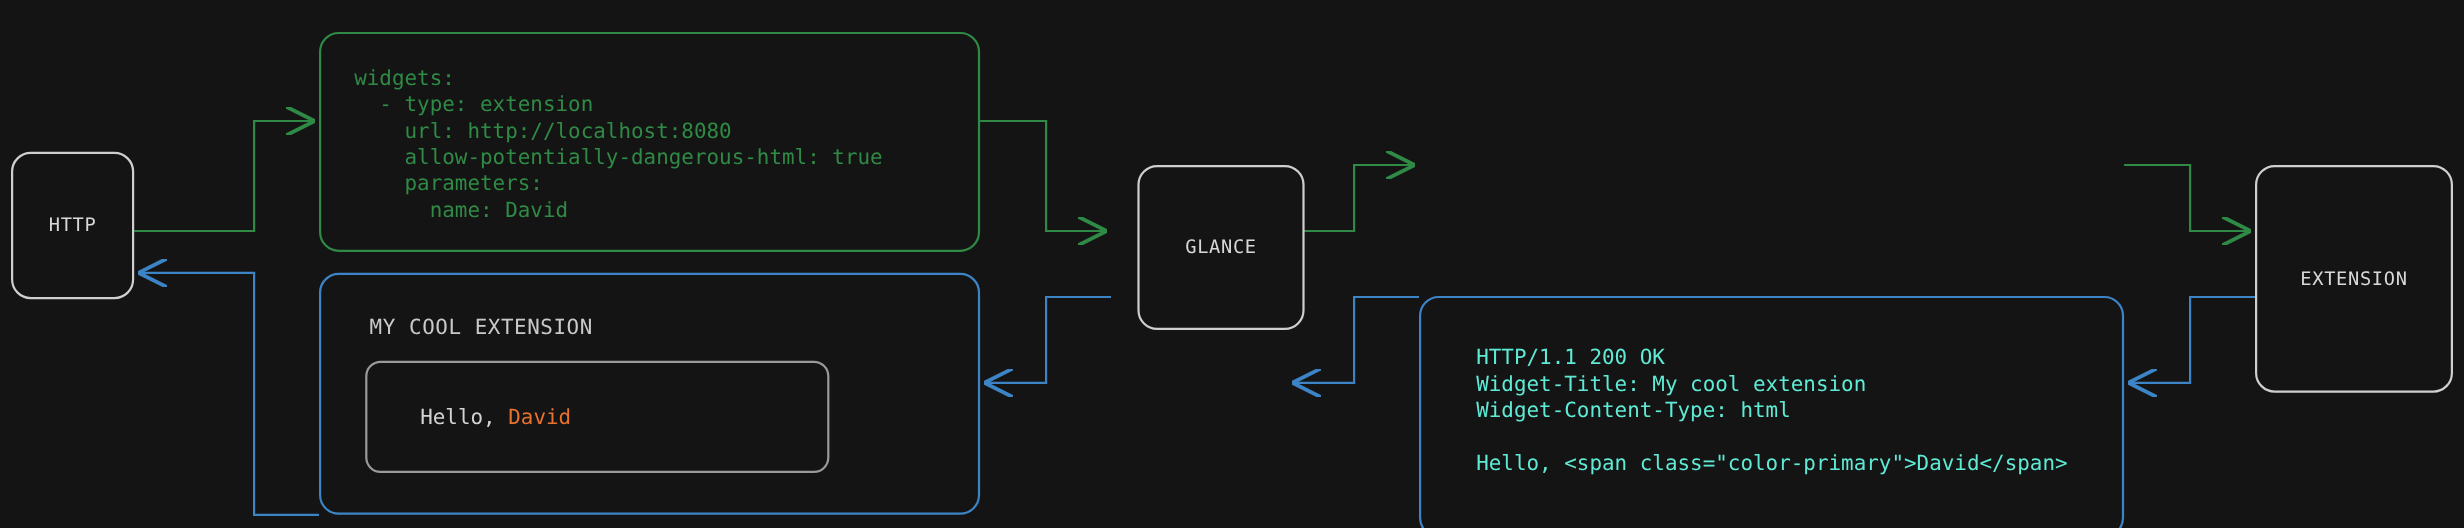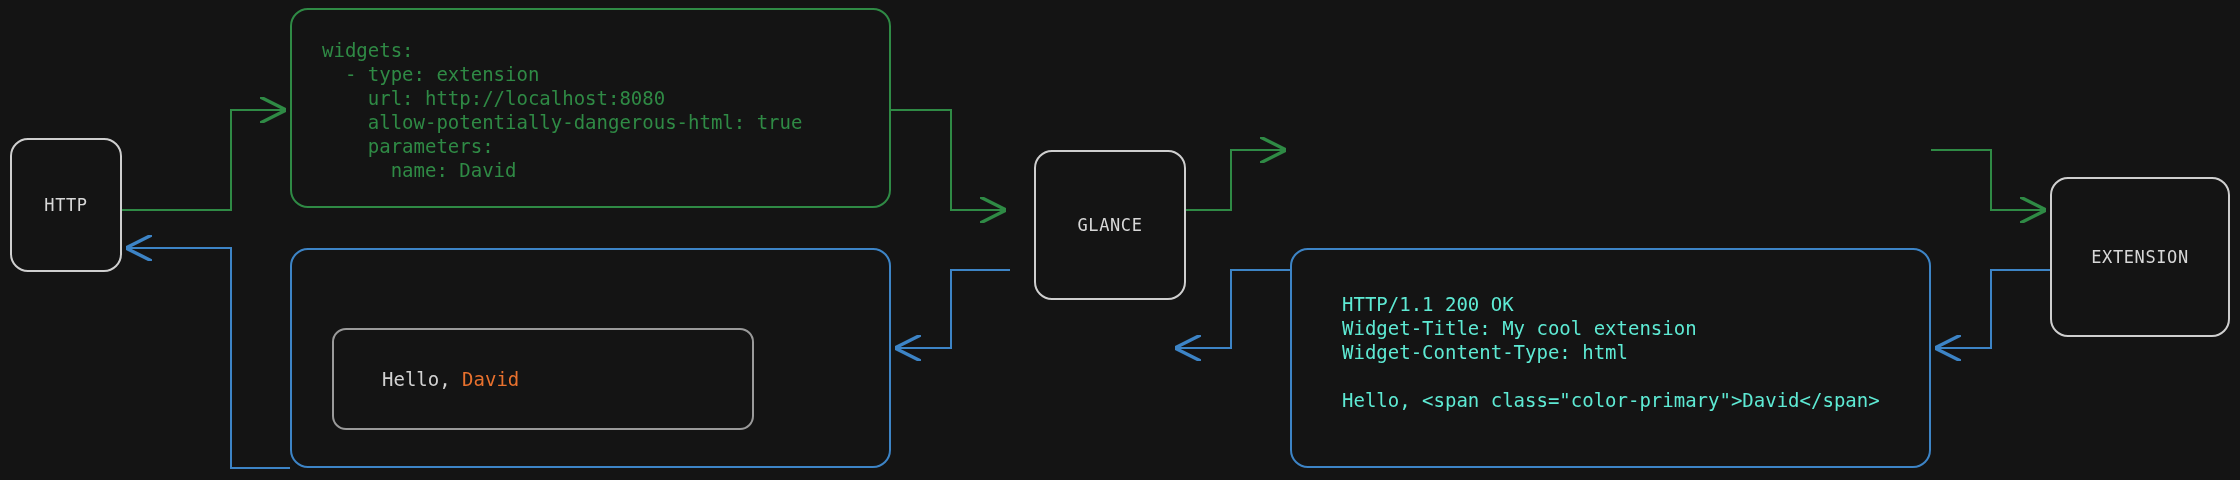--- a/index.html
+++ b/index.html
@@ -40,20 +40,21 @@
     font-size: 17px;
     letter-spacing: 0.6px;
   }
   .codebox {
     position: absolute;
     box-sizing: border-box;
     border: 2px solid #2f8a45;
     border-radius: 18px;
     background: #141414;
     color: #2f8a45;
+    margin-top: 21px;
   }
   .codebox.blue {
     border-color: #3d84c6;
     color: #5eead4;
   }
   .codelines {
     position: absolute;
     white-space: pre;
     font-family: "DejaVu Sans Mono", "Liberation Mono", monospace;
     font-size: 19px;
@@ -132,21 +133,21 @@
   </svg>
 
   <div class="node" style="left:10px; top:138px; width:112px; height:134px;">
     <span>HTTP</span>
   </div>
 
   <div class="node" style="left:1034px; top:150px; width:152px; height:150px;">
     <span>GLANCE</span>
   </div>
 
-  <div class="node" style="left:2050px; top:150px; width:180px; height:160px;margin-top:27px;">
+  <div class="node" style="left:2050px; top:150px; width:180px; height:207px;">
     <span>EXTENSION</span>
   </div>
 
   <div class="codebox" style="left:290px; top:8px; width:601px; height:200px;">
     <div class="codelines" style="left:30px; top:28px;">widgets:
   - type: extension
     url: http://localhost:8080
     allow-potentially-dangerous-html: true
     parameters:
       name: David</div>
@@ -155,18 +156,19 @@
 
   <div class="codebox blue" style="left:1290px; top:248px; width:641px; height:220px;">
     <div class="codelines" style="left:50px; top:42px;">HTTP/1.1 200 OK
 Widget-Title: My cool extension
 Widget-Content-Type: html
 
 Hello, &lt;span class="color-primary"&gt;David&lt;/span&gt;</div>
   </div>
 
   <div class="previewbox" style="left:290px; top:248px; width:601px; height:220px;">
+    <div class="preview-title">MY COOL EXTENSION</div>
     <div class="preview-inner" style="left:40px; top:78px; width:422px; height:102px;padding-left:28px;">
       <span class="preview-inner-text"><span>Hello, </span><span class="accent-name">David</span></span>
     </div>
   </div>
 
 </div>
 
 </body></html>

